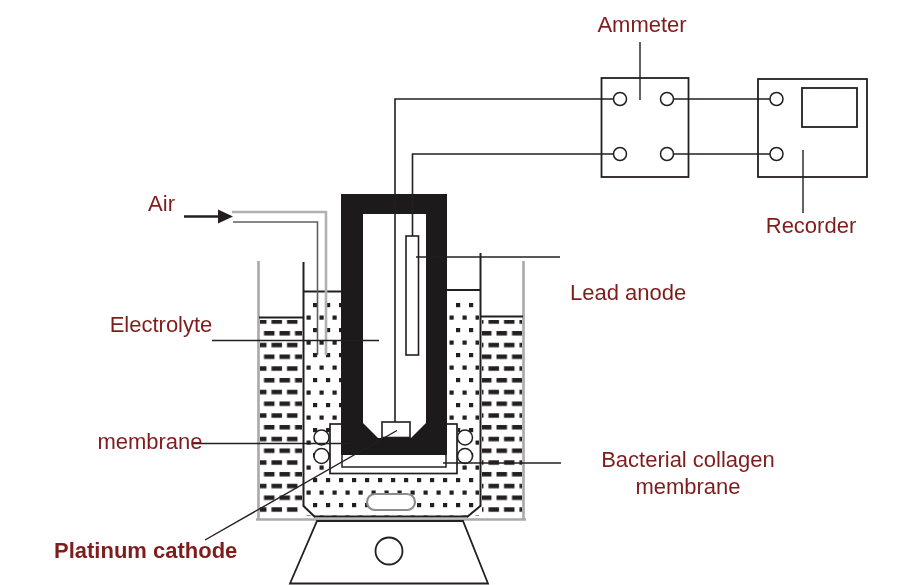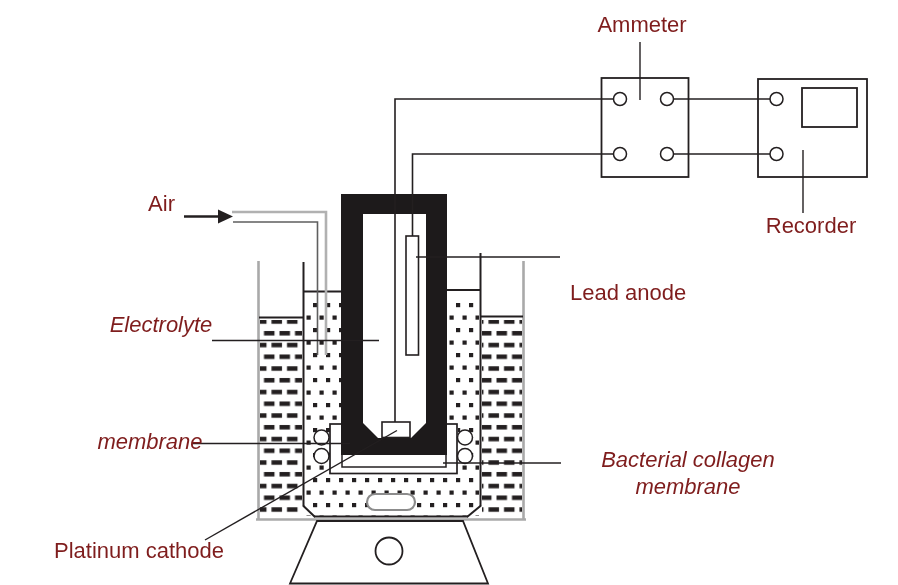--- a/index.html
+++ b/index.html
@@ -6,21 +6,21 @@
   .stage{
     position:relative;width:898px;height:585px;background:#fff;overflow:hidden;
     font-family:"Liberation Sans",sans-serif;color:#231f20;
   }
   .stage svg{position:absolute;left:0;top:0;}
   .lbl{
     position:absolute;font-size:22px;line-height:26px;white-space:nowrap;
     color:#7f1d1d;
   }
   .lbl.two{line-height:27px;text-align:center;}
-  .lbl span{display:block;font-style:italic;}
+  .lbl span{display:block;}
 </style>
 </head>
 <body>
 
 <div class="stage">
 
 <svg width="898" height="585" viewBox="0 0 898 585">
   <defs>
     <pattern id="dashPat" width="15.5" height="23.5" patternUnits="userSpaceOnUse">
       <rect x="0.5" y="2" width="10.5" height="4.5" fill="#231f20"></rect>
@@ -139,20 +139,20 @@
 <div class="lbl two" style="left:71px;top:311px;width:180px;">
   <span>Electrolyte</span>
 </div>
 
 <div class="lbl" style="left:570px;top:246px;margin-top:34px;">Lead anode</div>
 
 <div class="lbl two" style="left:60px;top:428px;width:180px;">
   <span>membrane</span>
 </div>
 
-<div class="lbl" style="left:54px;top:538px;">Platinum cathode</div>
+<div class="lbl" style="left:54px;top:538px;font-weight:bold;">Platinum cathode</div>
 
 <div class="lbl two" style="left:598px;top:446px;width:180px;">
   <span>Bacterial collagen</span>
   <span>membrane</span>
 </div>
 
 </div>
 
 </body></html>

